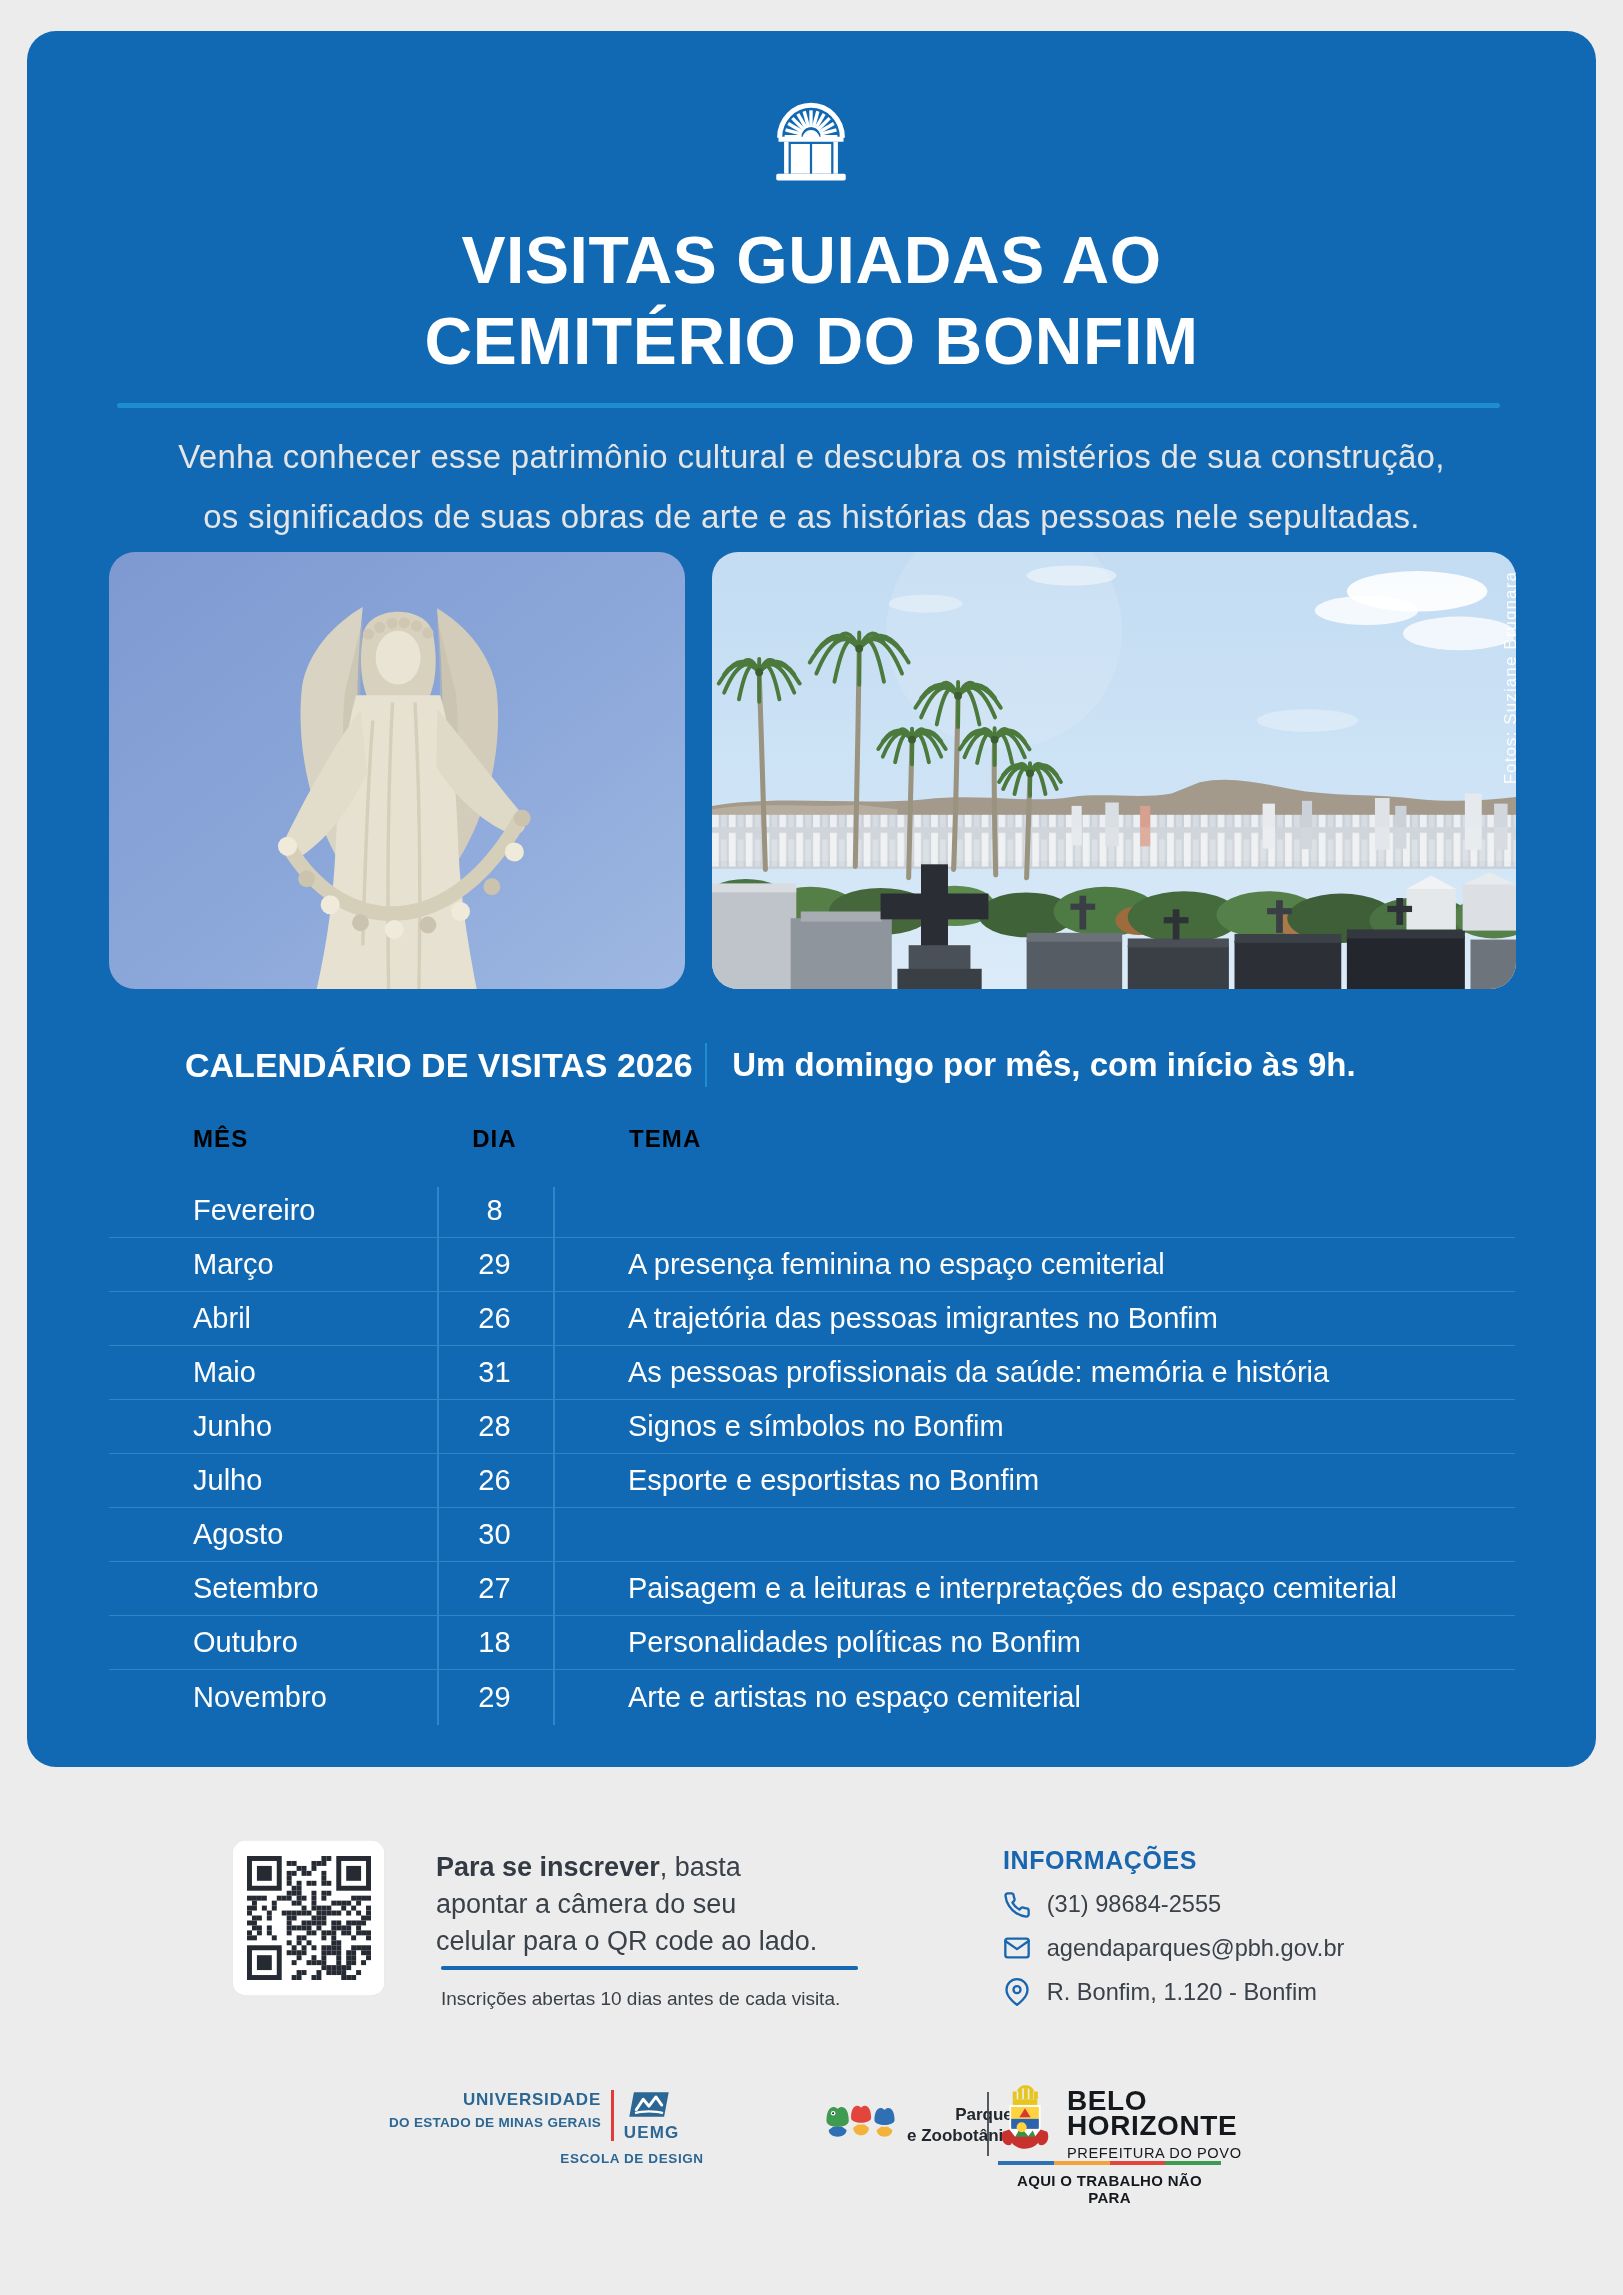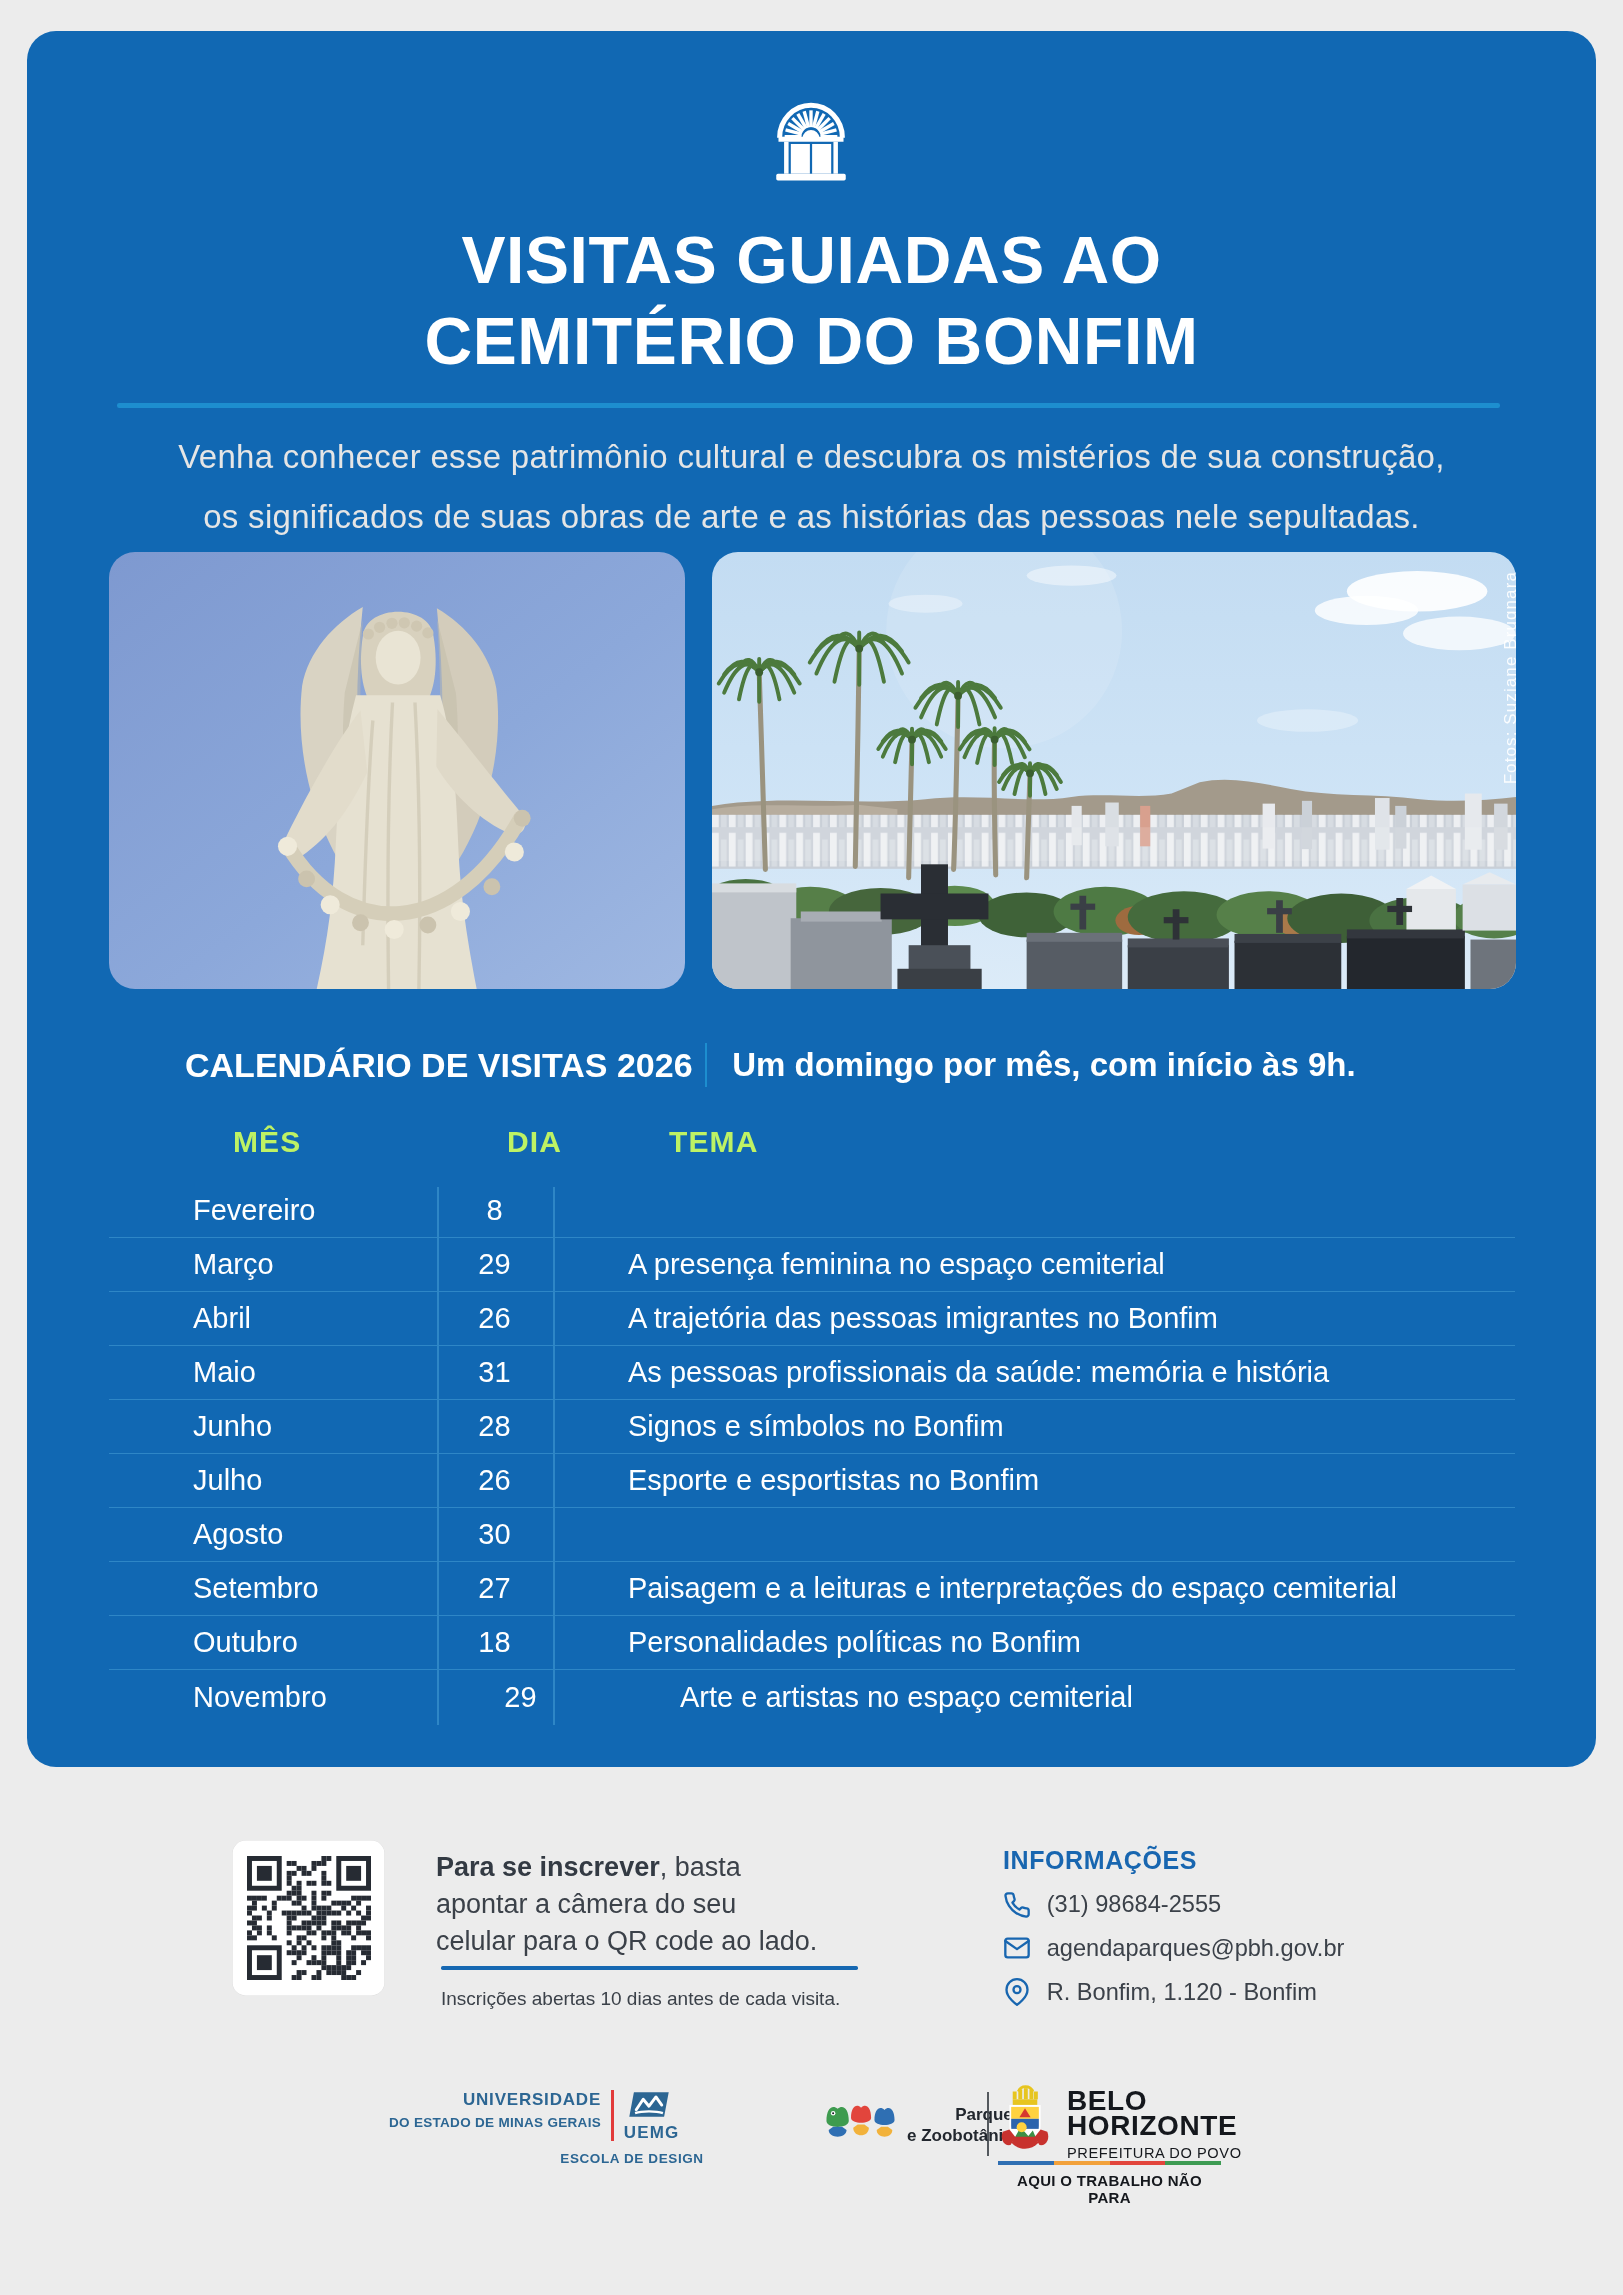--- a/index.html
+++ b/index.html
@@ -23,29 +23,29 @@
   .credit{position:absolute;top:19px;right:14.6px;transform:rotate(-90deg);
           transform-origin:top right;white-space:nowrap;color:#fff;font-size:17px;
           letter-spacing:1.1px;opacity:.92;}
   
   .cal-head{position:absolute;left:158px;top:1005px;height:58px;display:flex;
             align-items:center;color:#fff;}
   .cal-head .h1{font-size:34px;font-weight:bold;letter-spacing:0;}
   .cal-head .vline{width:2.2px;height:44px;background:#1D8ECF;margin:0 25px 0 12.4px;}
   .cal-head .h2{font-size:33px;font-weight:bold;}
   
-  .thead span{position:absolute;top:1094px;color:#bef264;font-size:30px;font-weight:bold;
-              letter-spacing:1.1px;margin-left:40px;}
+  .thead span{position:absolute;top:1094px;color:#000000;font-size:24px;font-weight:bold;
+              letter-spacing:1.1px;}
   .h-mes{left:166px;}
   .h-dia{left:410px;width:115px;text-align:center;}
   .h-tema{left:602px;}
   .cal-rows{position:absolute;left:82px;top:1153px;width:1406px;}
   .cal-row{display:flex;align-items:center;height:54px;box-sizing:border-box;
            border-bottom:1.7px solid #2E86C6;color:#fff;font-size:29px;}
-  .cal-row:last-child{border-bottom:none;gap:26px;}
+  .cal-row:last-child{border-bottom:none;}
   .c-mes{width:328px;padding-left:84px;box-sizing:border-box;}
   .c-dia{width:115px;text-align:center;}
   .c-tema{flex:1;padding-left:76px;box-sizing:border-box;}
   .vdiv{position:absolute;top:1156px;width:1.7px;height:538px;background:#2E86C6;}
   .vdiv.v1{left:410px;} .vdiv.v2{left:526px;}
   
   .qr-card{position:absolute;left:232px;top:1840px;width:153px;height:156px;
            background:#fff;border-radius:13.5px;box-shadow:0 0 0 0.6px #ddd inset;}
   .qr-card svg{position:absolute;left:14.6px;top:15.7px;width:124px;height:124px;}
   .signup{position:absolute;left:436px;top:1849px;width:494px;color:#3B4149;

